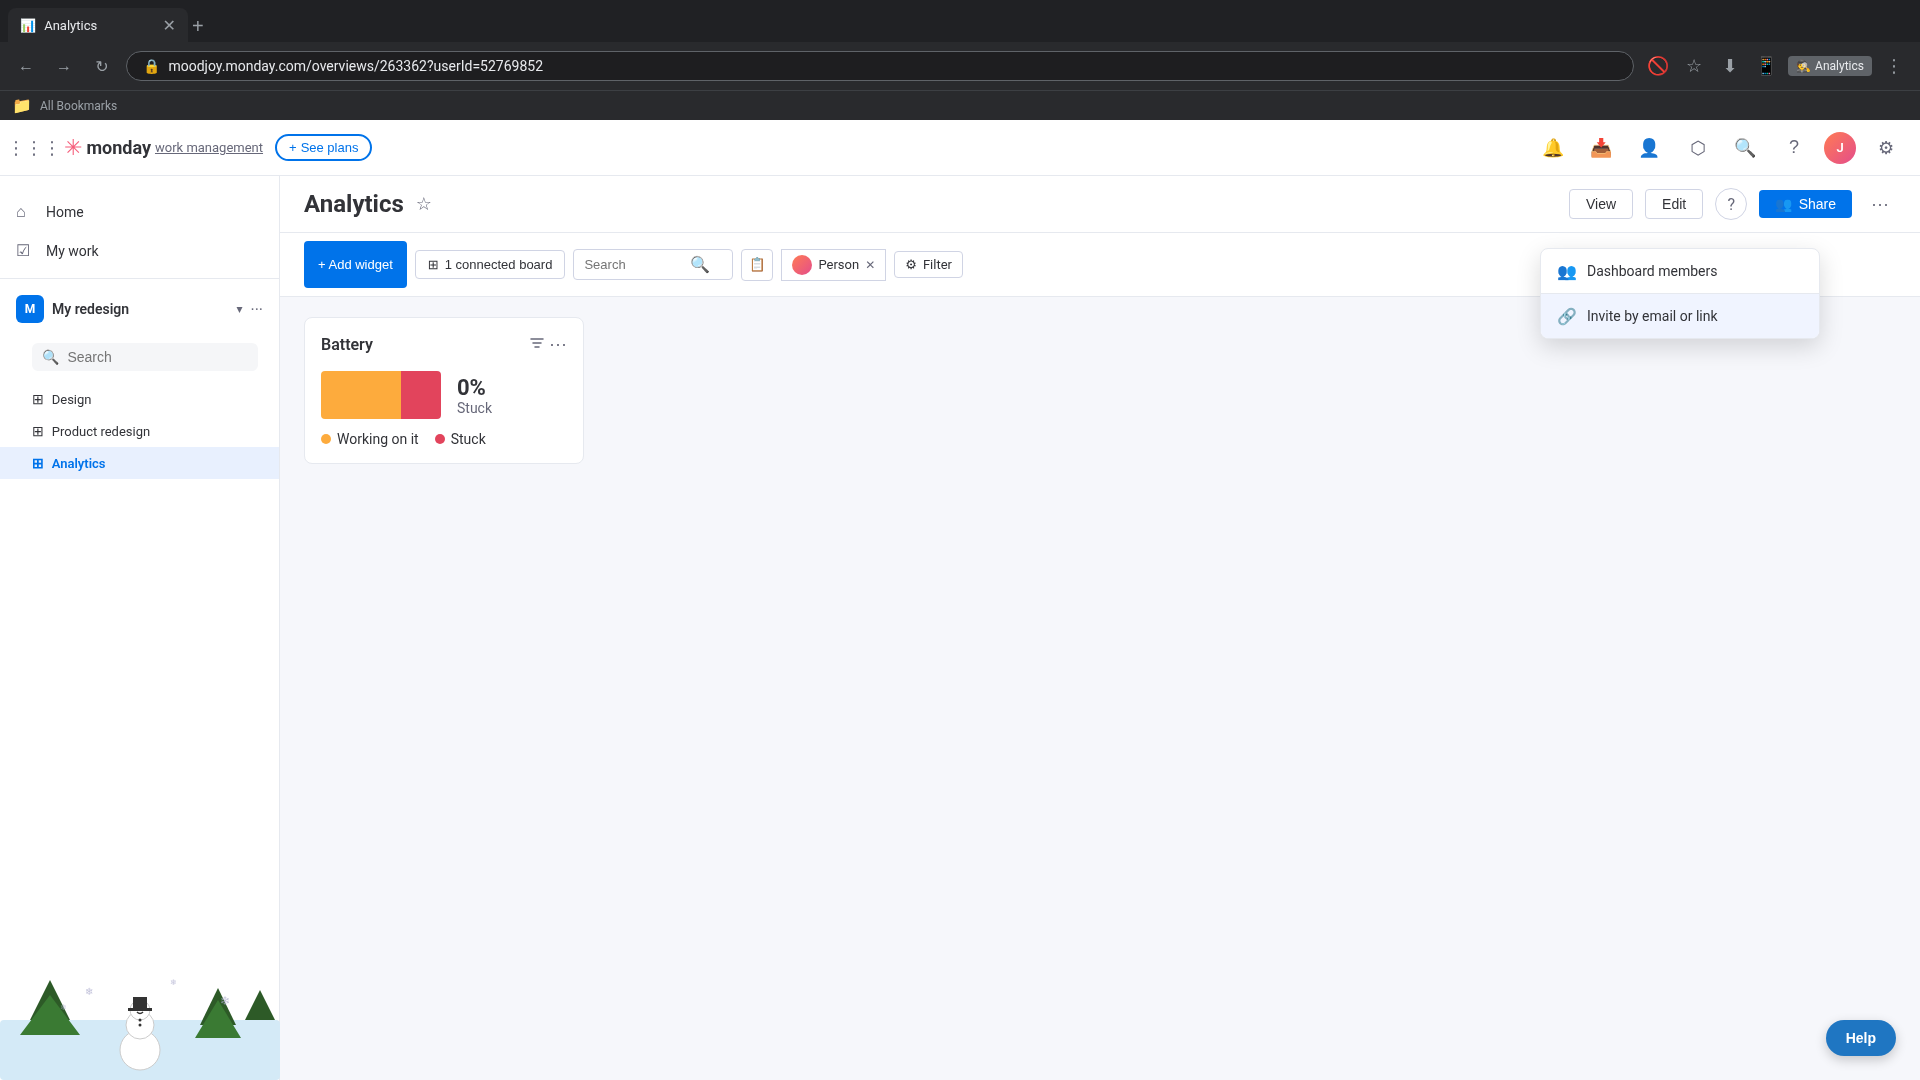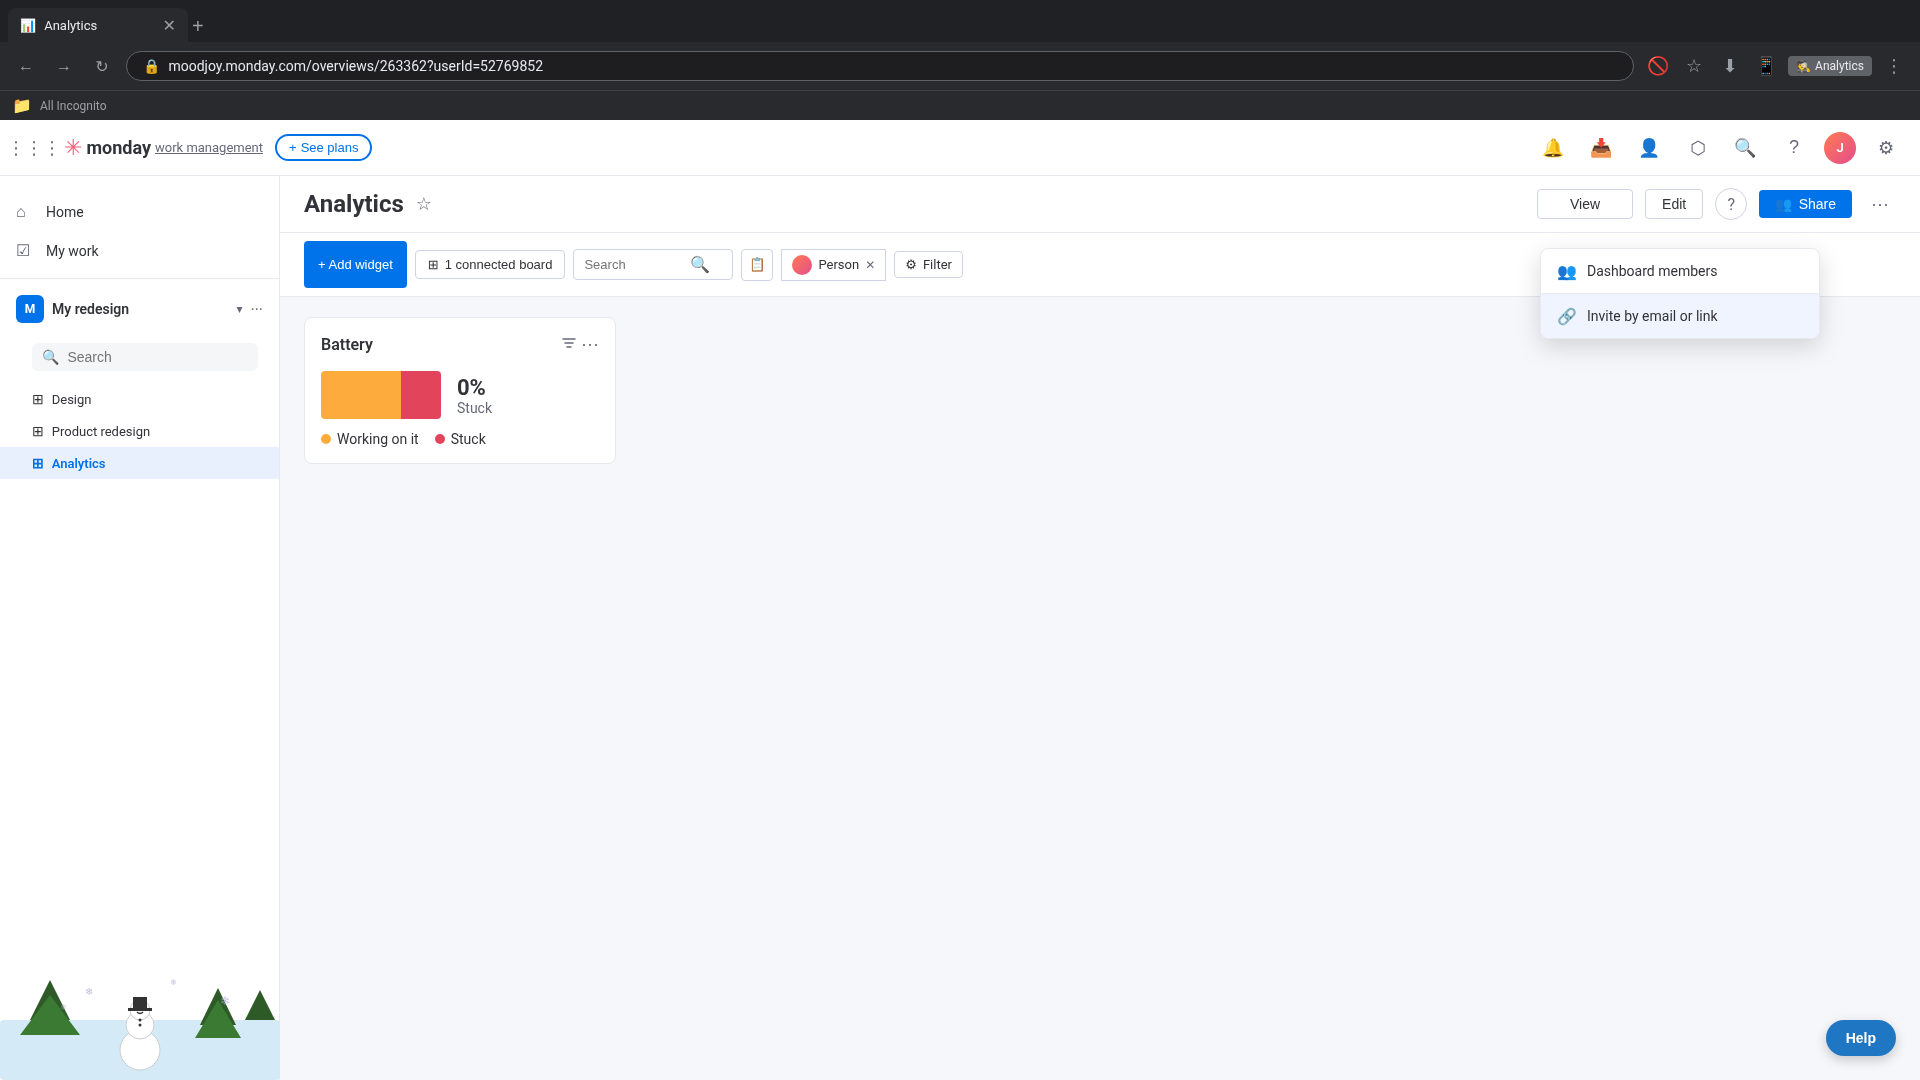--- a/index.html
+++ b/index.html
@@ -57,21 +57,21 @@
     .board-icon { font-size: 14px; }
 
     
     .main-content { flex: 1; display: flex; flex-direction: column; overflow: hidden; }
 
     
     .dashboard-header { background: #fff; border-bottom: 1px solid #e6e9ef; padding: 12px 24px; display: flex; align-items: center; gap: 12px; }
     .dashboard-title { font-size: 24px; font-weight: 700; color: #323338; }
     .star-btn { background: none; border: none; cursor: pointer; color: #676879; font-size: 18px; }
     .header-spacer { flex: 1; }
-    .view-btn { background: #fff; border: 1px solid #d0d4e4; color: #323338; padding: 6px 32px; border-radius: 4px; font-size: 14px; cursor: pointer; }
+    .view-btn { background: #fff; border: 1px solid #d0d4e4; color: #323338; padding: 6px 16px; border-radius: 4px; font-size: 14px; cursor: pointer; }
     .edit-btn { background: #fff; border: 1px solid #d0d4e4; color: #323338; padding: 6px 16px; border-radius: 4px; font-size: 14px; cursor: pointer; }
     .help-circle { width: 32px; height: 32px; border-radius: 50%; border: 1px solid #d0d4e4; display: flex; align-items: center; justify-content: center; cursor: pointer; color: #676879; font-size: 16px; }
     .share-btn { background: #0073ea; color: white; border: none; padding: 6px 16px; border-radius: 4px; font-size: 14px; cursor: pointer; display: flex; align-items: center; gap: 6px; }
     .more-btn { width: 32px; height: 32px; border-radius: 50%; display: flex; align-items: center; justify-content: center; cursor: pointer; color: #676879; font-size: 18px; background: none; border: none; }
 
     
     .dashboard-toolbar { background: #fff; border-bottom: 1px solid #e6e9ef; padding: 8px 24px; display: flex; align-items: center; gap: 8px; }
     .add-widget-btn { background: #0073ea; color: white; border: none; padding: 16px 14px; border-radius: 4px; font-size: 13px; cursor: pointer; display: flex; align-items: center; gap: 6px; }
     .connected-board-btn { background: none; border: 1px solid #d0d4e4; color: #323338; padding: 6px 12px; border-radius: 4px; font-size: 13px; cursor: pointer; display: flex; align-items: center; gap: 6px; }
     .search-bar { display: flex; align-items: center; gap: 6px; background: #fff; border: 1px solid #d0d4e4; border-radius: 4px; padding: 5px 10px; min-width: 160px; }
@@ -79,21 +79,21 @@
     .clipboard-btn { width: 32px; height: 32px; border-radius: 4px; display: flex; align-items: center; justify-content: center; cursor: pointer; color: #676879; border: 1px solid #d0d4e4; background: #fff; }
     .person-filter { display: flex; align-items: center; gap: 6px; border: 1px solid #d0d4e4; border-radius: 0; padding: 5px 10px; background: #fff; cursor: pointer; font-size: 13px; color: #323338; }
     .person-avatar { width: 20px; height: 20px; border-radius: 50%; background: linear-gradient(135deg, #ff7b54, #e44d8b); display: flex; align-items: center; justify-content: center; font-size: 9px; color: white; }
     .filter-btn { display: flex; align-items: center; gap: 6px; border: 1px solid #d0d4e4; border-radius: 4px; padding: 5px 10px; background: #fff; cursor: pointer; font-size: 13px; color: #323338; }
     .x-close { color: #676879; font-size: 12px; cursor: pointer; }
 
     
     .dashboard-body { flex: 1; padding: 20px 24px; overflow-y: auto; background: #f6f7fb; position: relative; }
 
     
-    .widget-card { background: #fff; border-radius: 8px; border: 1px solid #e6e9ef; padding: 16px; width: 312px; }
+    .widget-card { background: #fff; border-radius: 8px; border: 1px solid #e6e9ef; padding: 16px; width: 280px; }
     .widget-header { display: flex; align-items: center; justify-content: space-between; margin-bottom: 16px; }
     .widget-title { font-size: 16px; font-weight: 600; color: #323338; }
     .widget-filter-btn { background: none; border: none; cursor: pointer; color: #676879; }
     .widget-more-btn { background: none; border: none; cursor: pointer; color: #676879; font-size: 18px; }
 
     .battery-chart { display: flex; align-items: center; gap: 16px; margin-bottom: 12px; }
     .battery-bar-container { display: flex; height: 48px; width: 120px; border-radius: 4px; overflow: hidden; }
     .battery-segment-orange { background: #fdab3d; flex: 2; }
     .battery-segment-red { background: #e2445c; flex: 1; }
     .battery-stats { display: flex; flex-direction: column; }
@@ -147,21 +147,21 @@
       <div class="incognito-badge">
         <span>🕵️</span>
         <span>Analytics</span>
       </div>
       <button class="browser-action-btn">⋮</button>
     </div>
   </div>
 
   <div class="bookmarks-bar">
     <span>📁</span>
-    <span class="bookmarks-item">All Incognito</span>
+    <span class="bookmarks-item">All Bookmarks</span>
   </div>
 </div>
 
 <div class="top-nav">
   <button class="nav-icon-btn">⋮⋮⋮</button>
   <div class="logo">
     <span class="logo-sun">✳</span>
     <span class="logo-text">monday</span>
     <span class="logo-sub">work management</span>
   </div>

